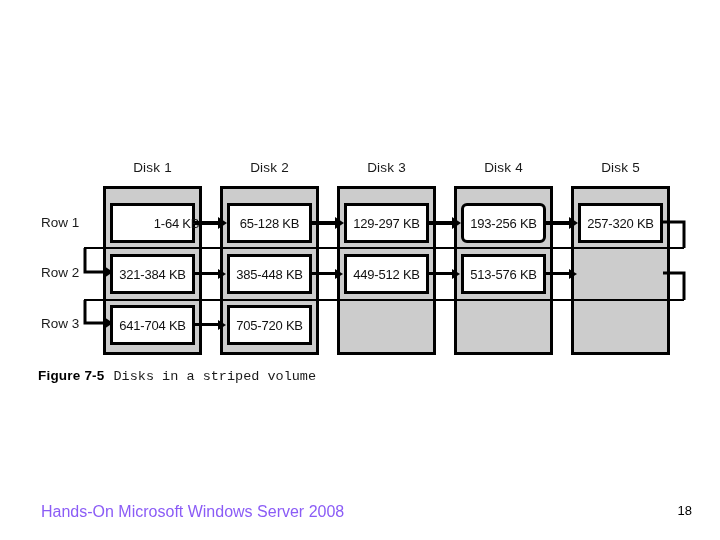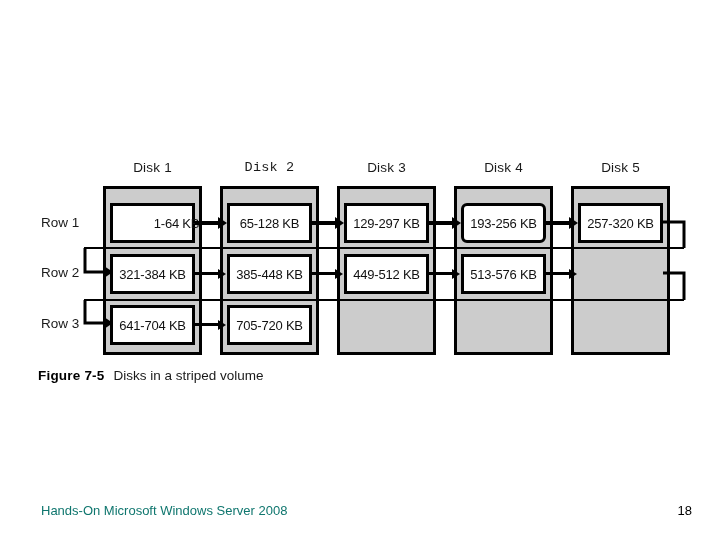--- a/index.html
+++ b/index.html
@@ -108,46 +108,47 @@
     white-space: nowrap;
   }
   #caption .fig-num {
     font-weight: bold;
     color: #000000;
     letter-spacing: .2px;
   }
   #caption .fig-text {
     color: #1a1a1a;
     margin-left: 9px;
+    font-family: Liberation Mono, monospace;
   }
 
   
   #footer-text {
     position: absolute;
     left: 41px;
     top: 503px;
-    font-size: 13px;
-    color: #0f766e;
+    font-size: 16px;
+    color: #8b5cf6;
     white-space: nowrap;
   }
   #page-number {
     position: absolute;
     right: 28px;
     top: 503px;
     font-size: 13px;
     color: #000000;
   }
 </style>
 </head>
 <body>
 
 <div id="figure">
 
   <div class="disk-header" style="left:105px; top:160px; width:95px;">Disk 1</div>
-  <div class="disk-header" style="left:222px; top:160px; width:95px;font-family:Liberation Mono, monospace;">Disk 2</div>
+  <div class="disk-header" style="left:222px; top:160px; width:95px;">Disk 2</div>
   <div class="disk-header" style="left:339px; top:160px; width:95px;">Disk 3</div>
   <div class="disk-header" style="left:456px; top:160px; width:95px;">Disk 4</div>
   <div class="disk-header" style="left:573px; top:160px; width:95px;">Disk 5</div>
 
   <div class="row-label" style="left:41px; top:215px;">Row 1</div>
   <div class="row-label" style="left:41px; top:265px;">Row 2</div>
   <div class="row-label" style="left:41px; top:316px;">Row 3</div>
 
   <div class="disk-col" style="left:103px; top:186px; width:99px; height:169px;"></div>
   <div class="disk-col" style="left:220px; top:186px; width:99px; height:169px;"></div>

